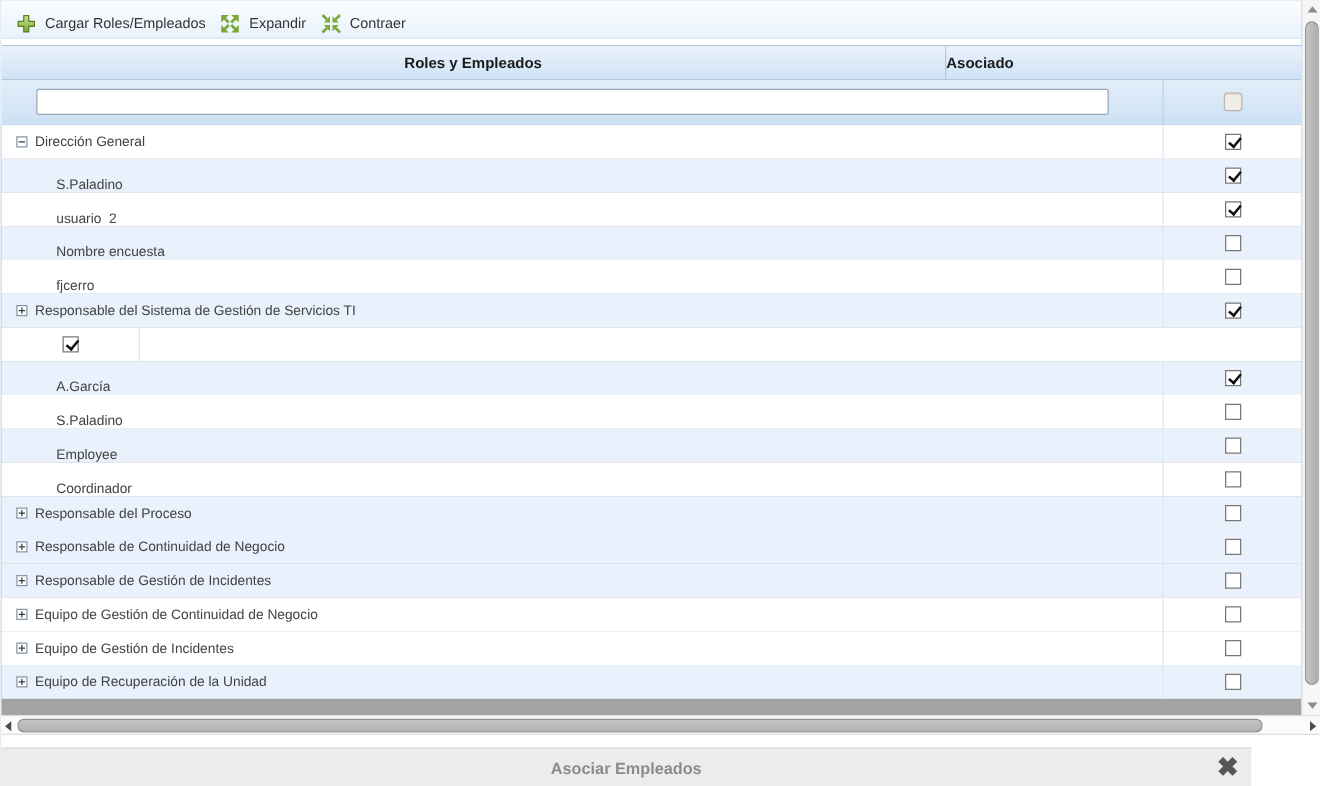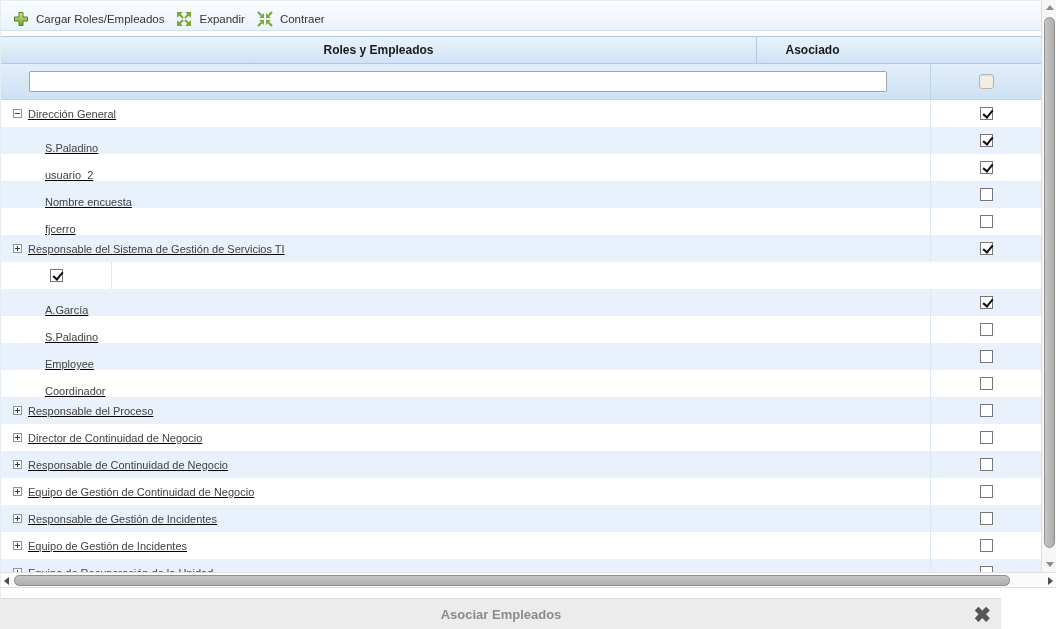--- a/index.html
+++ b/index.html
@@ -13,34 +13,34 @@
     border-top:1px solid #e6eef6; border-bottom:1px solid #d4e1ee;
     display:flex; align-items:flex-end; padding-left:8px; }
   .tb-btn { display:flex; align-items:center; gap:7px; padding:3px 8px 3px 4px; cursor:pointer; }
   .tb-btn span.lbl { font-size:11.5px; color:#333; white-space:pre; }
 
   
   .grid-header { position:absolute; top:36px; left:0; width:1041px; height:28px;
     background:linear-gradient(#eaf3fc,#cfe2f5);
     border-top:1px solid #aecade; border-bottom:1px solid #aecade; display:flex; }
   .gh-main { width:756px; border-right:1px solid #aecade; display:flex; align-items:center; justify-content:center; }
-  .gh-assoc { width:111px; display:flex; align-items:center; justify-content:center; }
+  .gh-assoc { width:111px; display:flex; align-items:center; }
   .gh-main b, .gh-assoc b { font-size:12px; color:#1a1a1a; }
 
   
   .filter-row { position:absolute; top:64px; left:0; width:1041px; height:36px;
     background:linear-gradient(#e2eefa,#cde1f4); border-bottom:1px solid #c3d8ec; display:flex; }
   .fr-main { width:930px; border-right:1px solid #bdd4e9; display:flex; align-items:center; }
   .fr-assoc { width:111px; display:flex; align-items:center; justify-content:center; }
   .filter-input { margin-left:28px; width:858px; height:21px; border:1px solid #9aa7b3; border-radius:2px;
     background:#fff; font-size:11px; padding:0 4px; outline:none; }
   .cb-disabled { width:15px; height:15px; background:#f1eee7; border:1px solid #b9b5ac; border-radius:3px; box-shadow:inset 0 1px 1px rgba(0,0,0,.08); }
 
   
-  .rows { position:absolute; top:100px; left:0; width:1041px; height:472px; overflow:hidden; background:#a3a3a3;text-decoration:underline; }
+  .rows { position:absolute; top:100px; left:0; width:1041px; height:472px; overflow:hidden; background:#a3a3a3; }
   .row { display:flex; height:27px; align-items:stretch; background:#fff; cursor:default; }
   .row.alt { background:#e9f2fc; }
   .cell-main { width:930px; border-right:1px solid #dce8f4; display:flex; align-items:center; }
   .cell-assoc { width:111px; border-right:1px solid #dce8f4; display:flex; align-items:center; justify-content:center; }
   .row .cell-main { padding-left:12px; }
   .row.lvl1 .cell-main { padding-left:44px;align-items:flex-end; }
   .row-label { font-size:11px; color:#424242; white-space:pre; }
 
   .expander { width:9px; height:9px; border:1px solid #8696a6; background:#fff; position:relative; margin-right:6px; flex:none; cursor:pointer; }
   .expander::before { content:""; position:absolute; left:1px; right:1px; top:50%; margin-top:-1px; height:1px; background:#3a3a3a; }
@@ -246,54 +246,45 @@
     <div class="row alt">
       <div class="cell-main">
         <span class="expander plus"></span>
         <span class="row-label">Responsable del Proceso</span>
       </div>
       <div class="cell-assoc">
         <span class="checkbox"></span>
       </div>
     </div>
 
+
+    <div class="row alt">
+      <div class="cell-main">
+        <span class="expander plus"></span>
+        <span class="row-label">Responsable de Continuidad de Negocio</span>
+      </div>
+      <div class="cell-assoc">
+        <span class="checkbox"></span>
+      </div>
+    </div>
+
+    <div class="row alt">
+      <div class="cell-main">
+        <span class="expander plus"></span>
+        <span class="row-label">Responsable de Gestión de Incidentes</span>
+      </div>
+      <div class="cell-assoc">
+        <span class="checkbox"></span>
+      </div>
+    </div>
+
     <div class="row">
       <div class="cell-main">
         <span class="expander plus"></span>
-        <span class="row-label">Director de Continuidad de Negocio</span>
-      </div>
-      <div class="cell-assoc">
-        <span class="checkbox"></span>
-      </div>
-    </div>
-
-    <div class="row alt">
-      <div class="cell-main">
-        <span class="expander plus"></span>
-        <span class="row-label">Responsable de Continuidad de Negocio</span>
-      </div>
-      <div class="cell-assoc">
-        <span class="checkbox"></span>
-      </div>
-    </div>
-
-    <div class="row">
-      <div class="cell-main">
-        <span class="expander plus"></span>
         <span class="row-label">Equipo de Gestión de Continuidad de Negocio</span>
-      </div>
-      <div class="cell-assoc">
-        <span class="checkbox"></span>
-      </div>
-    </div>
-
-    <div class="row alt">
-      <div class="cell-main">
-        <span class="expander plus"></span>
-        <span class="row-label">Responsable de Gestión de Incidentes</span>
       </div>
       <div class="cell-assoc">
         <span class="checkbox"></span>
       </div>
     </div>
 
     <div class="row">
       <div class="cell-main">
         <span class="expander plus"></span>
         <span class="row-label">Equipo de Gestión de Incidentes</span>

